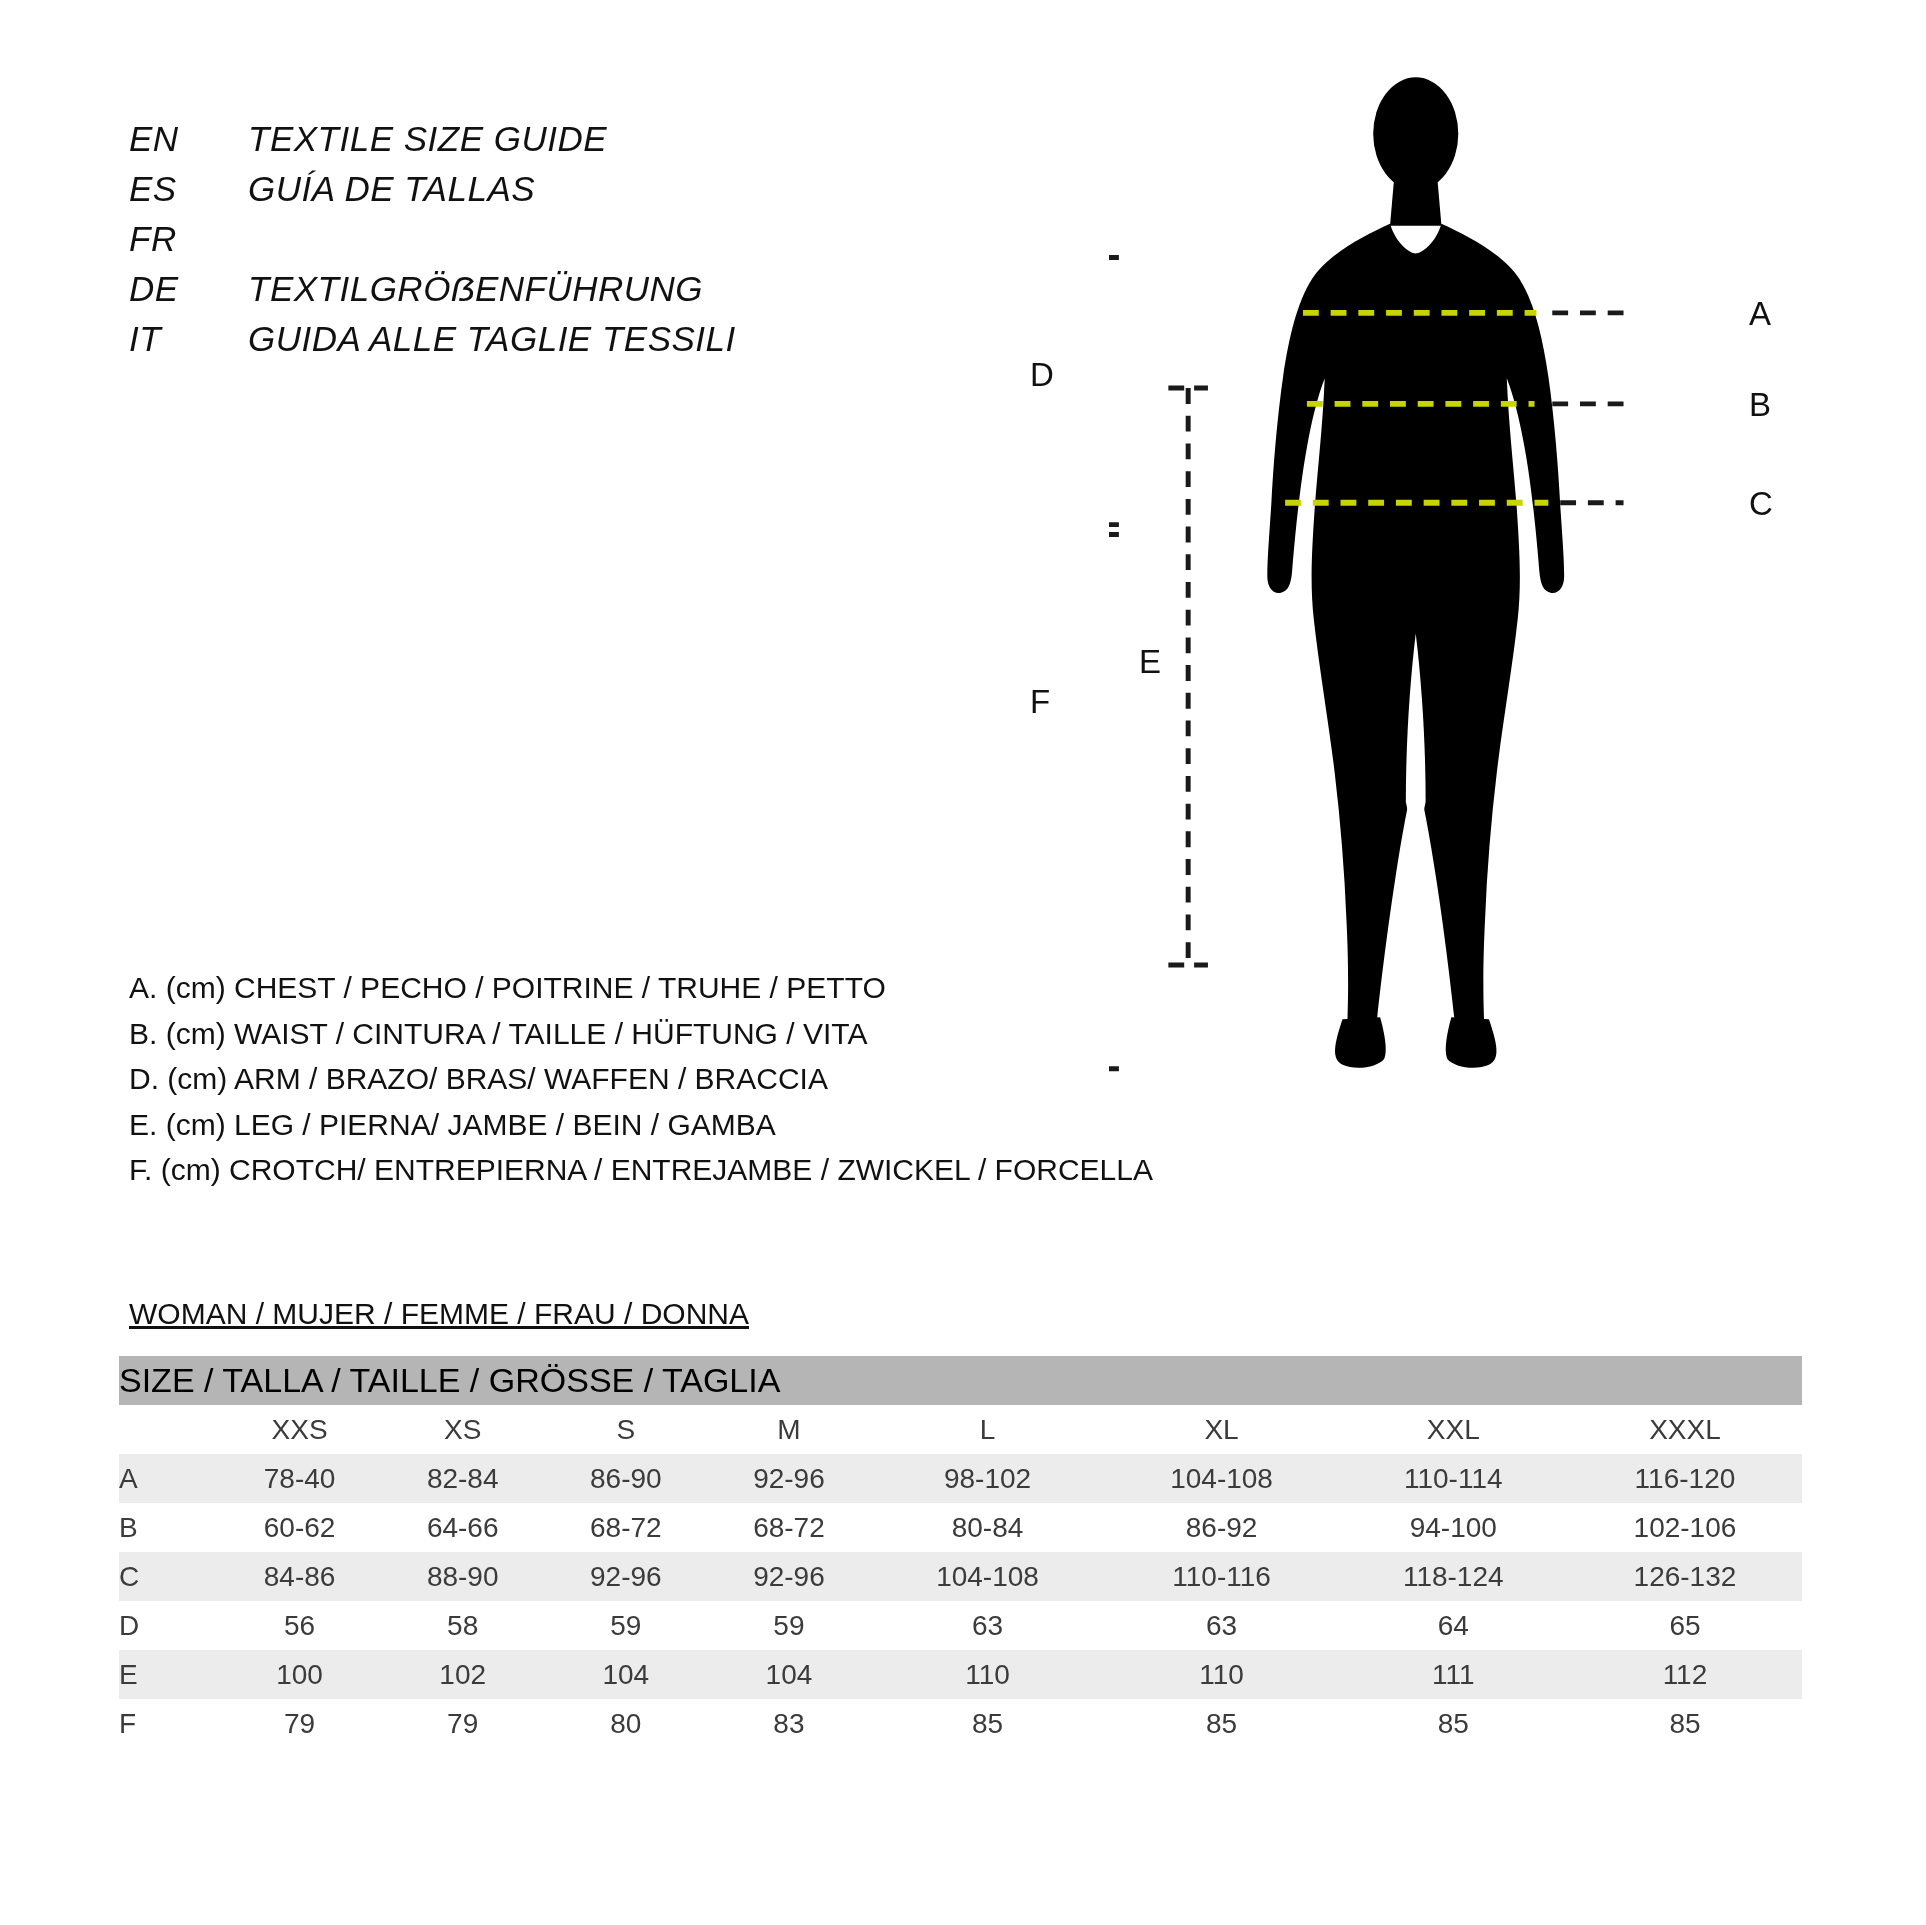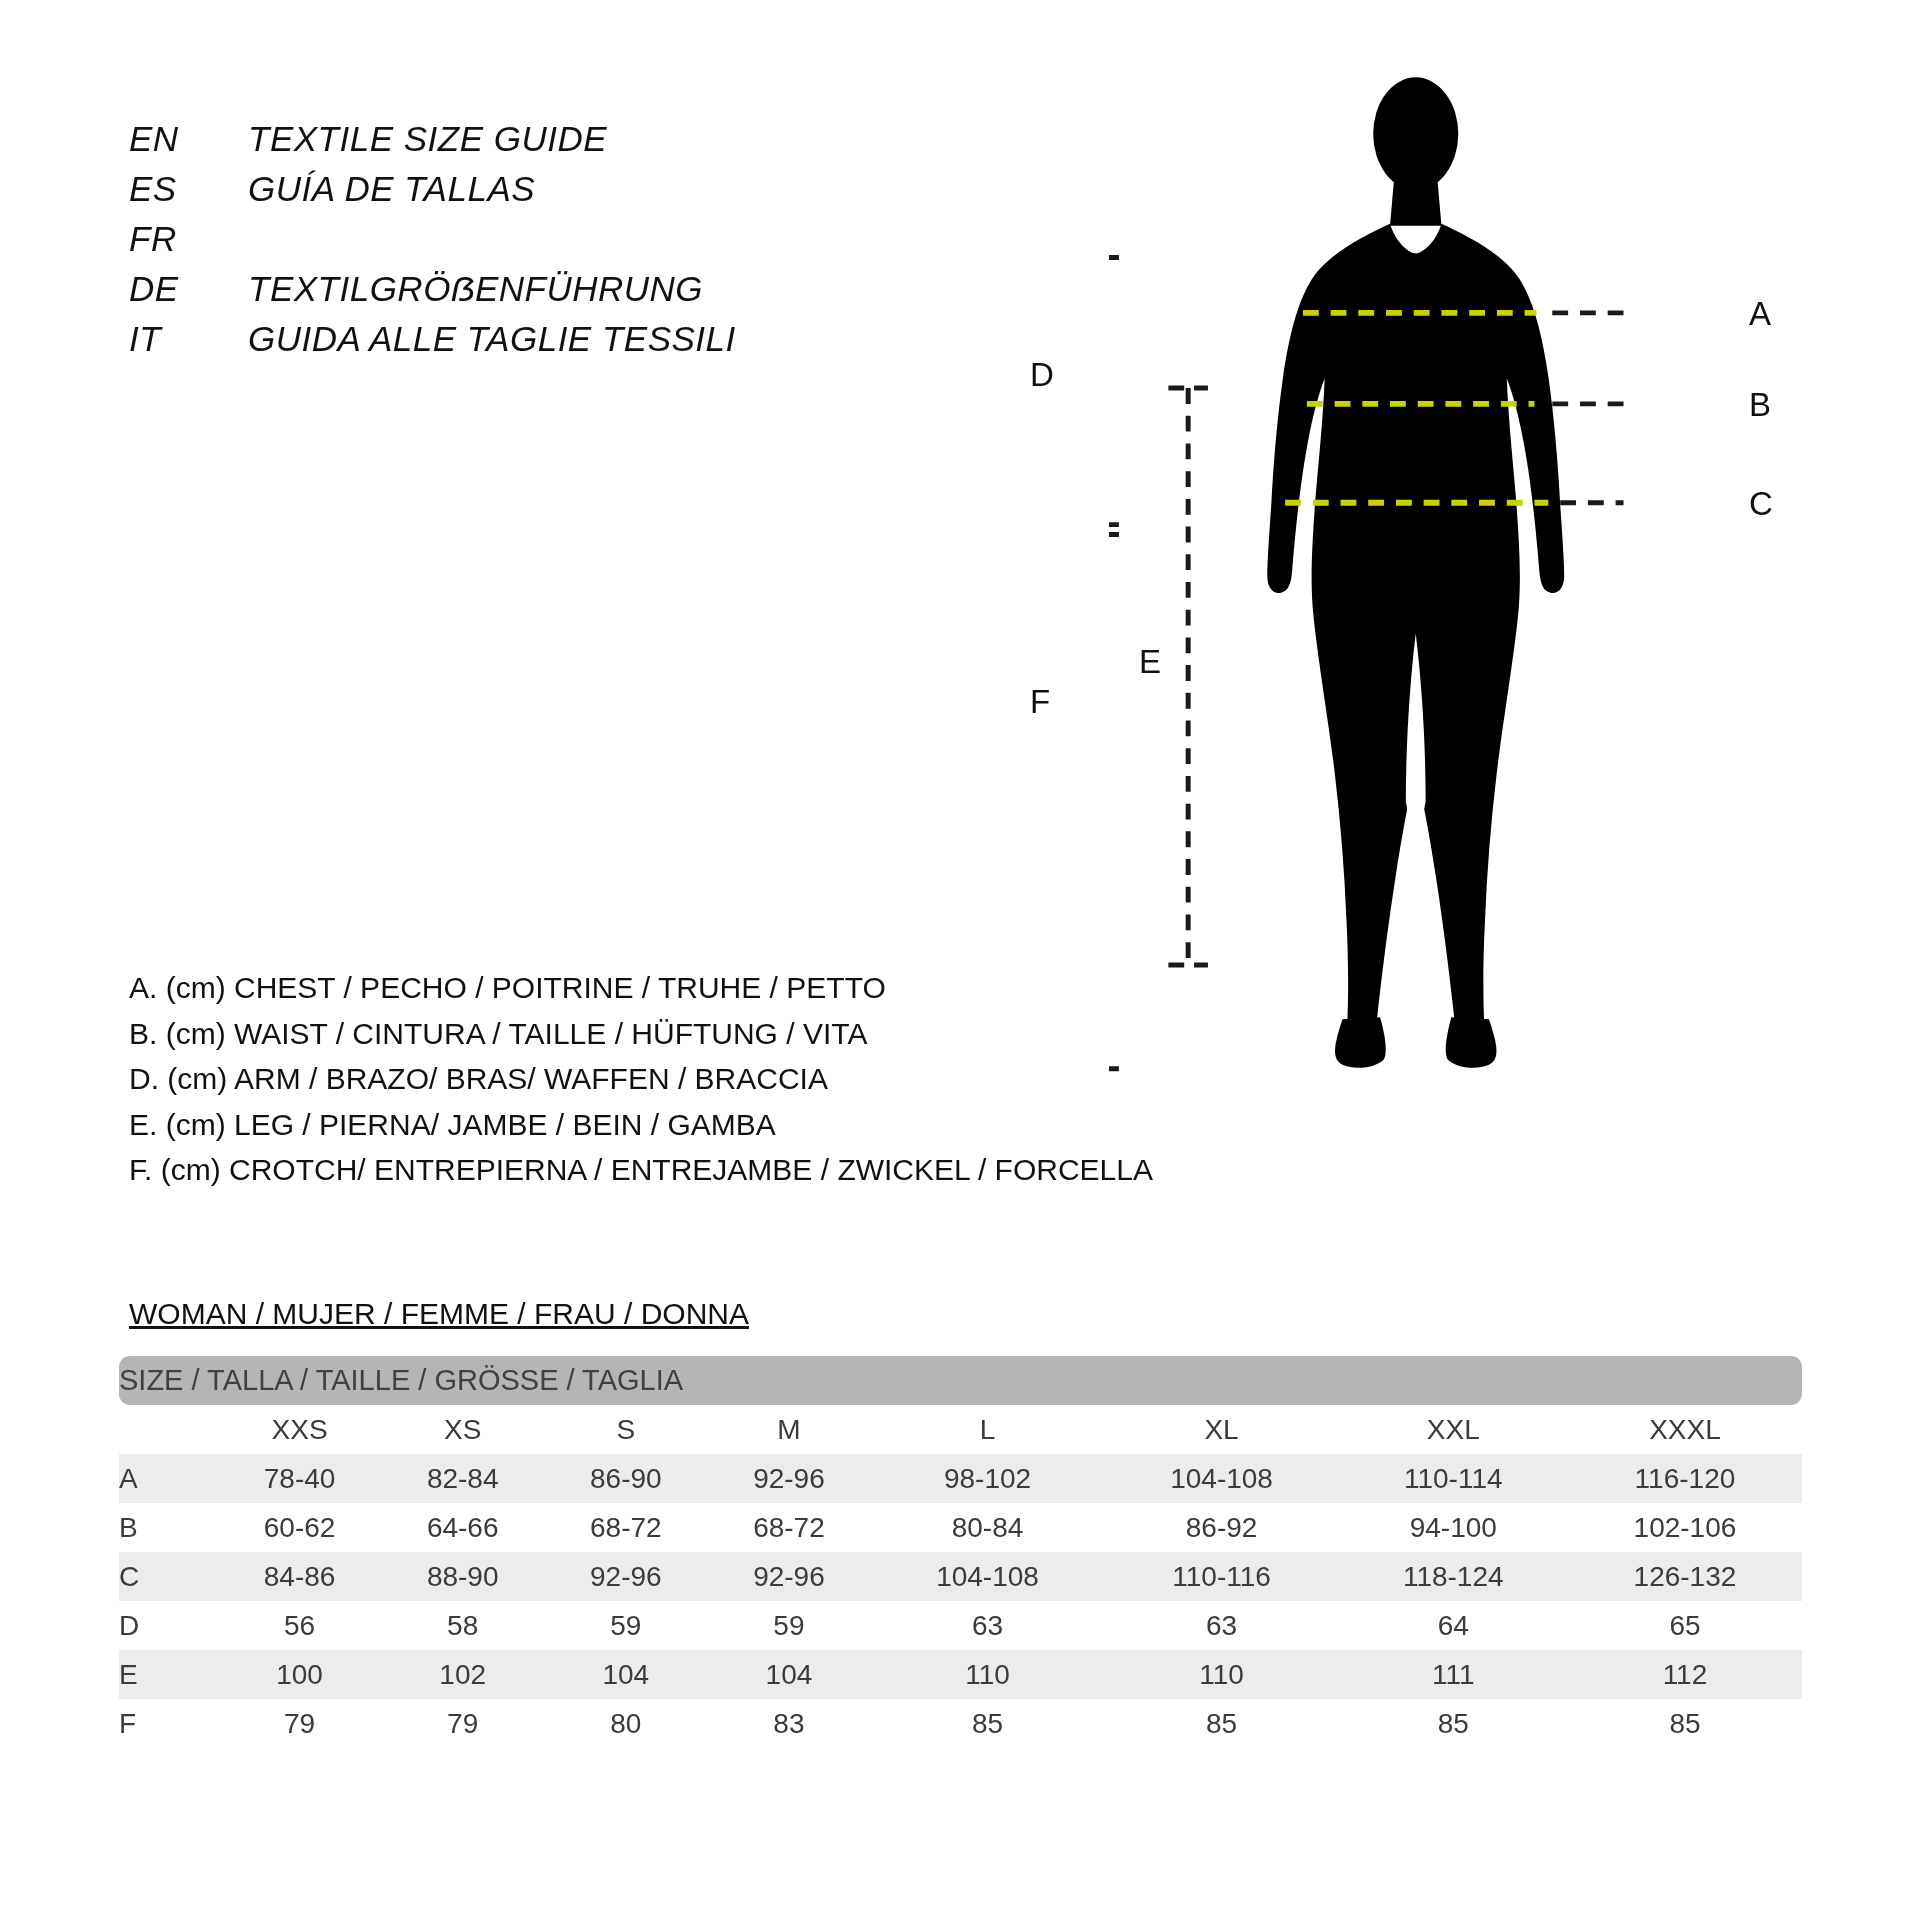--- a/index.html
+++ b/index.html
@@ -78,26 +78,25 @@
     color: #3b3b3b;
   }
   #size-table td, #size-table th {
     padding: 0;
     font-weight: normal;
     height: 49px;
     vertical-align: middle;
   }
   .tbl-header-row td {
     background: #b5b5b5;
-    color: #404040;
+    color: #000000;
     text-align: left;
     padding-left: 20px;
     height: 55px;
-    font-size: 29px;
-    border-radius: 11px;
+    font-size: 34px;
   }
   .size-row td {
     text-align: center;
     background: #ffffff;
   }
   .size-row td.rowlabel {
     text-align: left;
     padding-left: 20px;
     width: 99px;
   }

